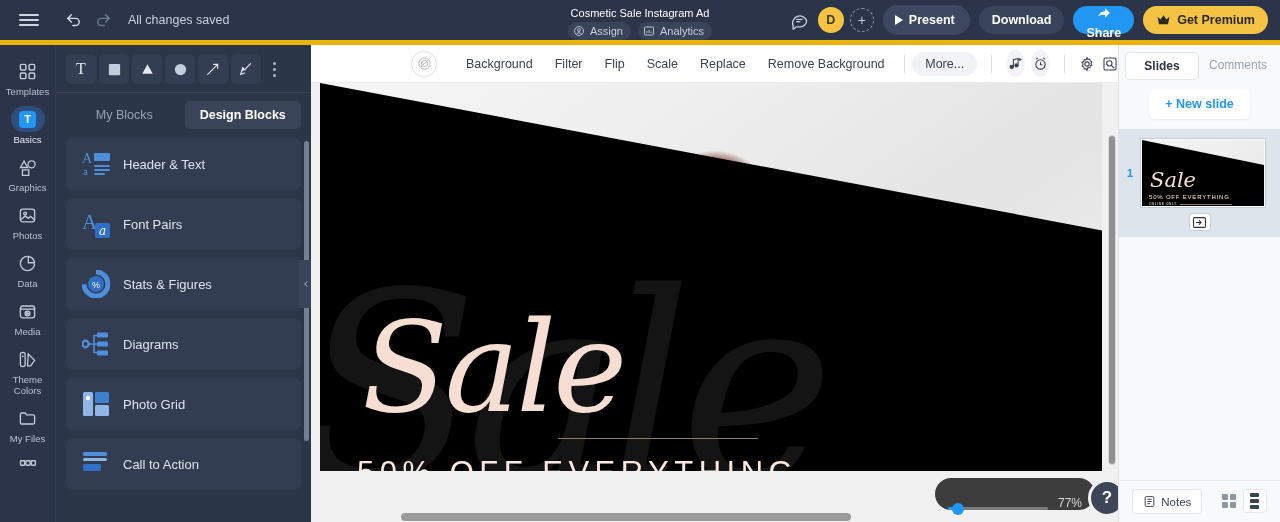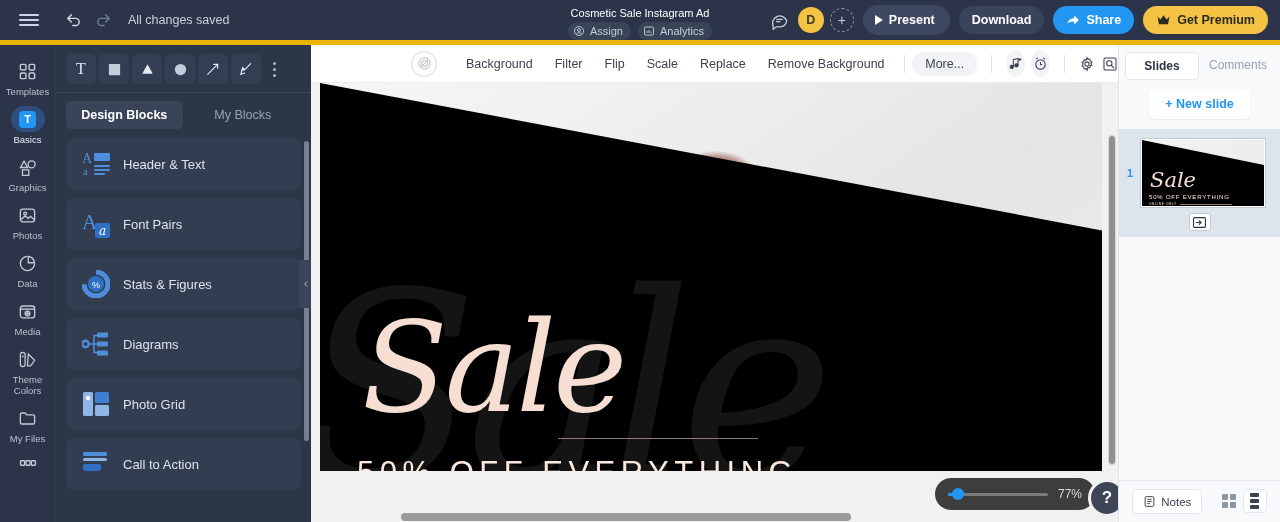--- a/index.html
+++ b/index.html
@@ -65,21 +65,21 @@
     display: flex; align-items: center; justify-content: center; font-size: 14px;
     cursor: pointer; margin-left: -3px;
   }
   .btn {
     display: flex; align-items: center; gap: 6px;
     height: 28px; padding: 0 13px; border-radius: 14px;
     font-size: 12.5px; font-weight: bold; cursor: pointer; white-space: nowrap;
   }
   .btn-present { background: #3d4760; color: #fff; border-radius: 16px; height: 30px; padding: 0 15px 0 12px; }
   .btn-download { background: #39435a; color: #fff; }
-  .btn-share { background: #2196f3; color: #fff; }
+  .btn-share { background: #2196f3; color: #fff; flex-direction: column; }
   .btn-premium { background: #f5c344; color: #2a2a20; }
   .tri-play { width:0;height:0;border-left:8px solid #fff;border-top:5px solid transparent;border-bottom:5px solid transparent;}
 
   
   .body { flex: 1; display: flex; min-height: 0; }
 
   
   .rail {
     width: 55px; flex: 0 0 55px; background: #2b3448;
     display: flex; flex-direction: column; align-items: center;
@@ -215,21 +215,21 @@
   }
   .rule1 { position: absolute; left: 238px; top: 355px; width: 200px; height: 1px; background: #8c7b74; }
   .slide-off {
     position: absolute; left: 37px; top: 372px;
     font-size: 31px; color: #fbe9e0; letter-spacing: 5.5px; white-space: nowrap;
   }
 
   .zoom-pill {
     position: absolute; right: 23px; bottom: 12px;
     background: #3d3d3d; border-radius: 17px; height: 32px; width: 160px;
-    display: flex; align-items: center; padding: 0 13px; gap: 10px; z-index: 5;
+    display: flex; align-items: flex-end; padding: 0 13px; gap: 10px; z-index: 5;
   }
   .zoom-track { flex: 1; height: 3px; background: #7a7a7a; border-radius: 2px; position: relative; }
   .zoom-knob {
     position: absolute; left: 10%; top: 50%; transform: translate(-50%,-50%);
     width: 12px; height: 12px; border-radius: 50%; background: #2196f3;
   }
   .zoom-fill { position: absolute; left: 0; top: 0; height: 3px; width: 10%; background: #2196f3; border-radius: 2px;}
   .zoom-val { color: #d8d8d8; font-size: 12px; }
   .help-btn {
     position: absolute; right: -8px; bottom: 5px; z-index: 6;
@@ -522,22 +522,22 @@
             </svg>
         </div>
         <div class="tool-dots">
             <i></i>
             <i></i>
             <i></i>
           </div>
       </div>
 
       <div class="tabs">
+        <div class="tab">My Blocks</div>
         <div class="tab active">Design Blocks</div>
-        <div class="tab">My Blocks</div>
       </div>
 
       <div class="blocks">
         <div class="block">
           <div class="block-ic">
             <svg width="28" height="28" viewBox="0 0 28 28">
               <text x="0" y="13" font-size="14" fill="#4f8edb" font-family="Liberation Serif, serif">A</text>
               <rect x="12" y="3" width="16" height="8" rx="1" fill="#4f8edb"></rect>
               <text x="1" y="25" font-size="11" fill="#4f8edb" font-family="Liberation Serif, serif">a</text>
               <rect x="12" y="15" width="16" height="2" rx="1" fill="#4f8edb"></rect>

